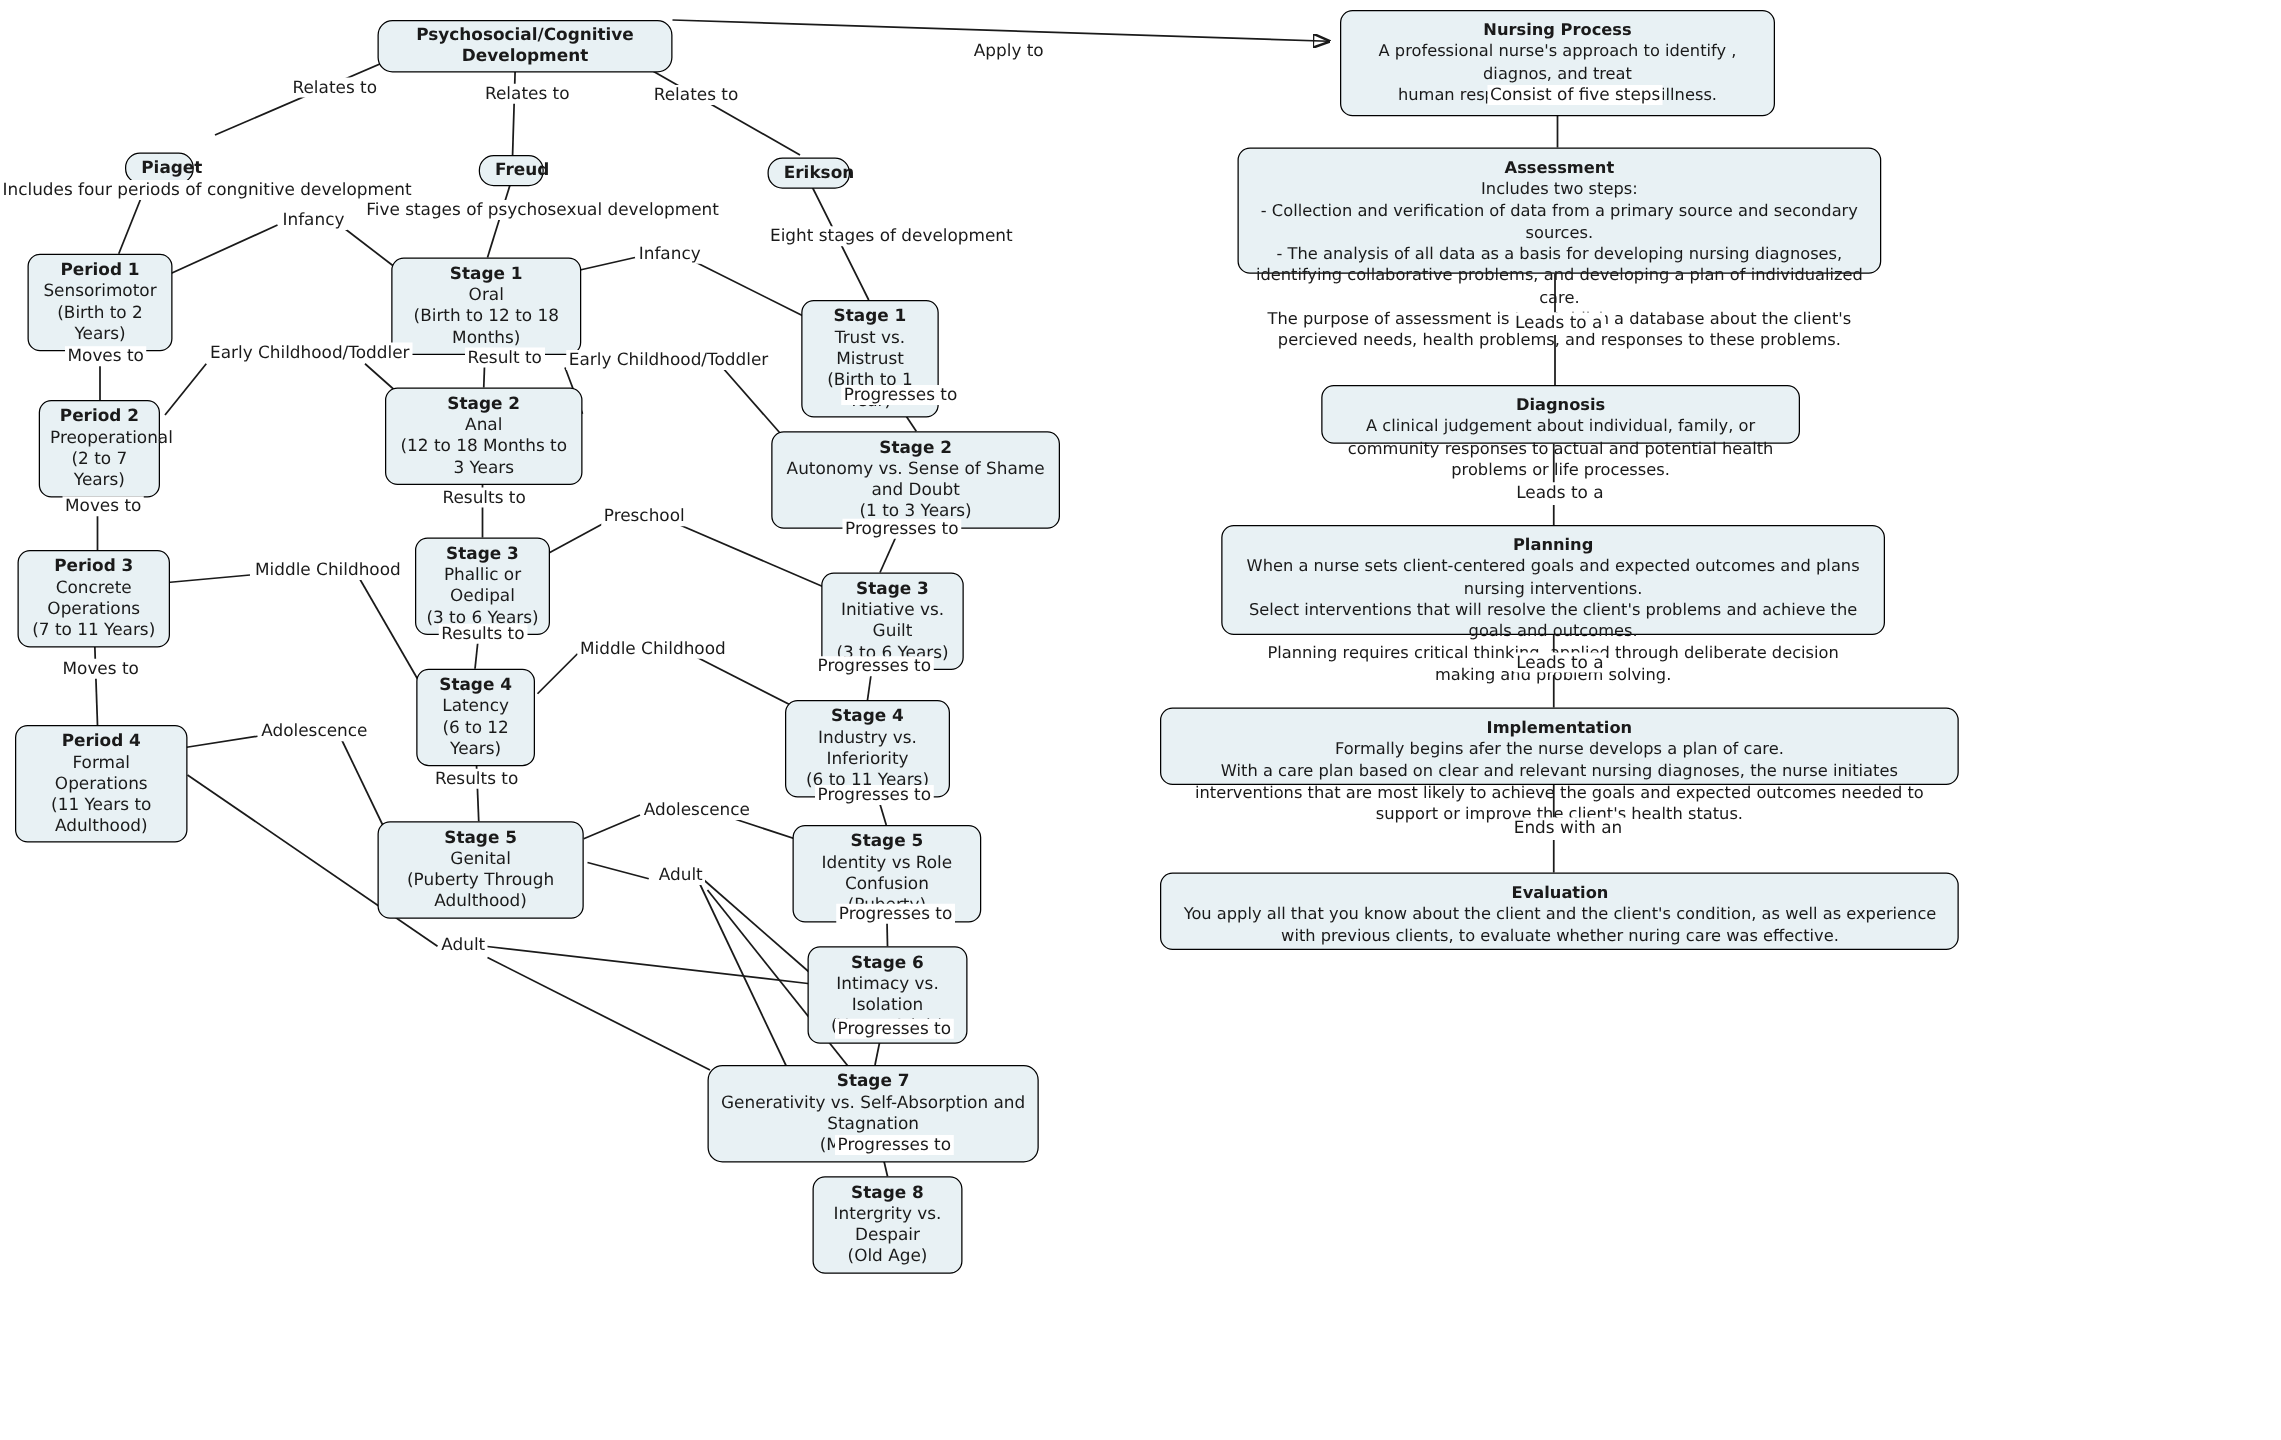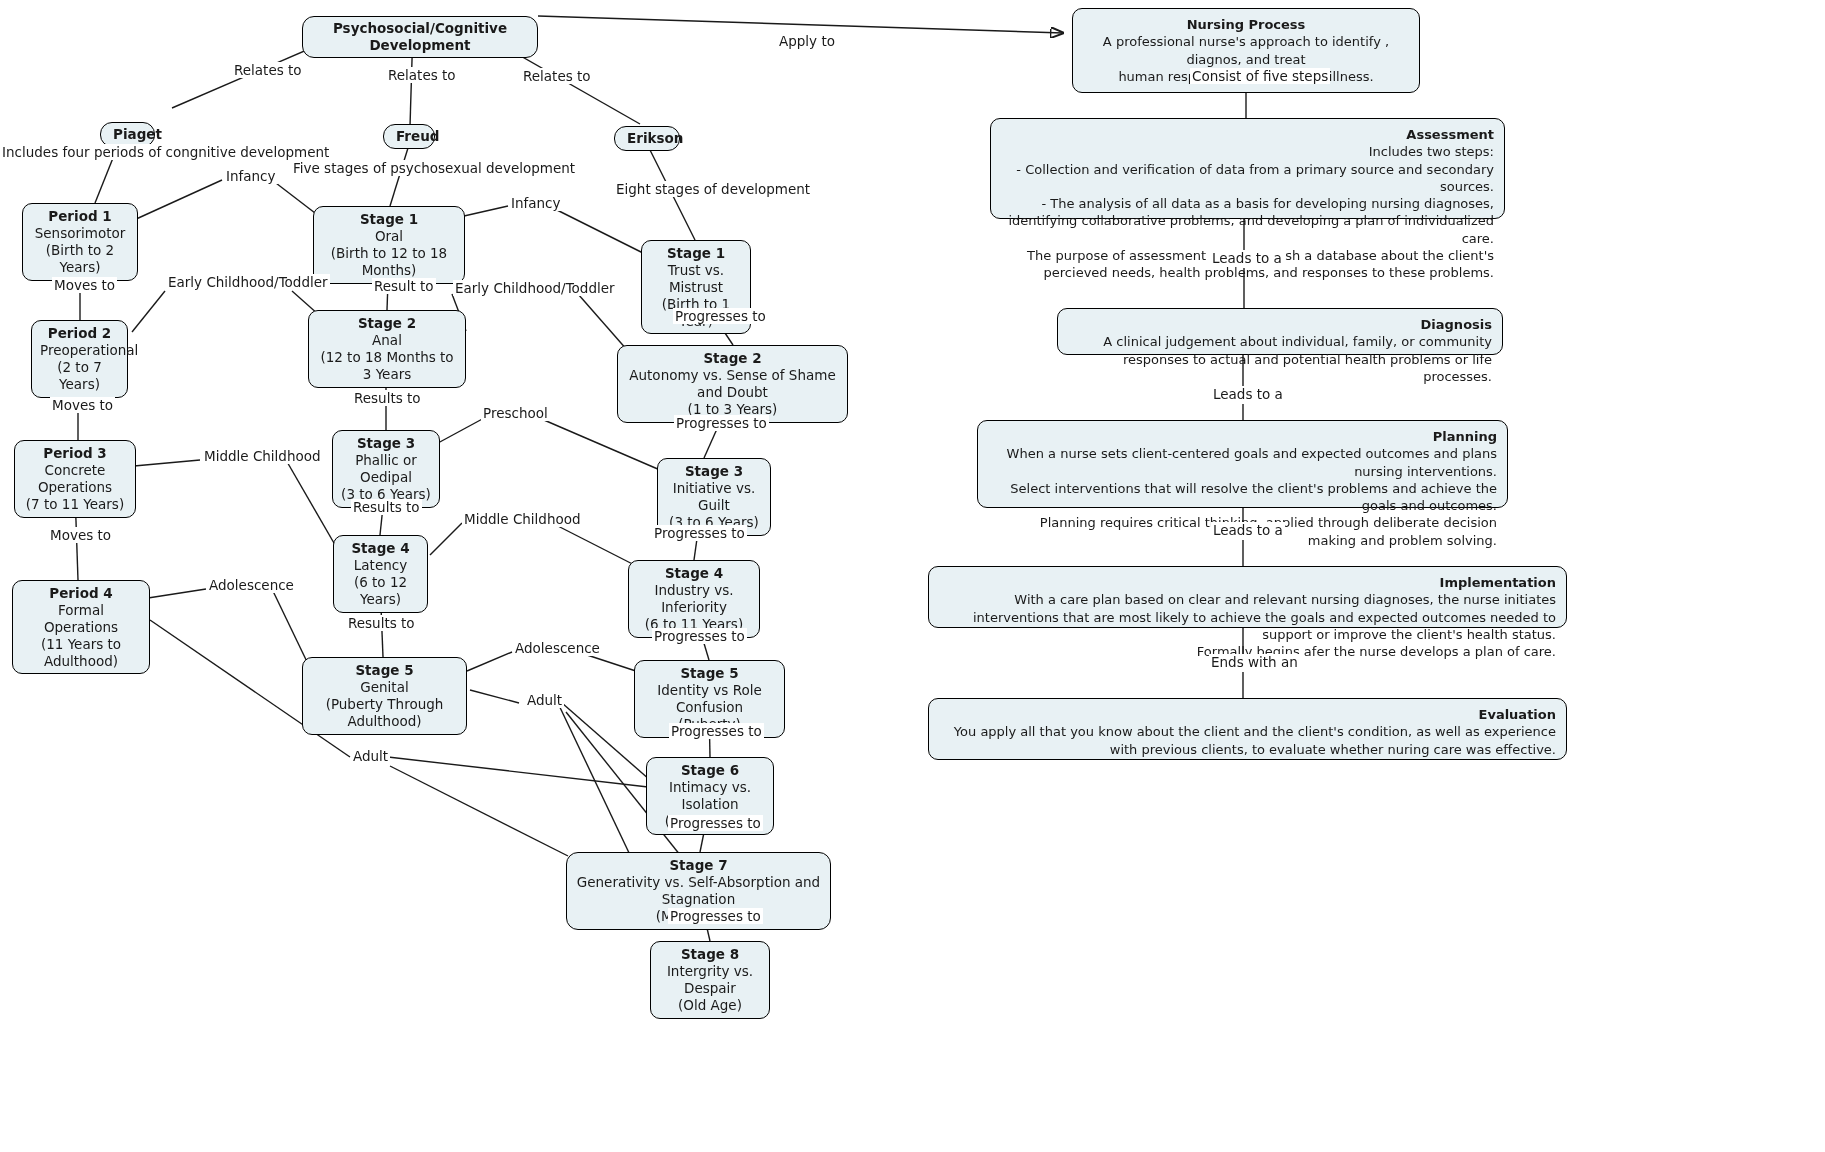--- a/index.html
+++ b/index.html
@@ -47,21 +47,21 @@
     padding:3px 12px;
     font-size:13.5px;
     font-weight:bold;
   }
   .panel{
     position:absolute;
     box-sizing:border-box;
     background:#e8f1f4;
     border:1.5px solid #000000;
     border-radius:10px;
-    text-align:right;
+    text-align:center;
     padding:7px 10px;
     font-size:13px;
     line-height:1.33;
     z-index:5;
   }
   .panel .ptitle{font-weight:bold;display:block;}
   .panel .pline{display:block;white-space:normal;}
   .panel.centered{text-align:center;}
   .lbl{
     position:absolute;
@@ -302,40 +302,40 @@
   <div class="panel" style="left:990px;top:118px;width:515px;height:101px;">
     <span class="ptitle">Assessment</span>
     <span class="pline">Includes two steps:</span>
     <span class="pline">- Collection and verification of data from a primary source and secondary sources.</span>
     <span class="pline">- The analysis of all data as a basis for developing nursing diagnoses, identifying collaborative problems, and developing a plan of individualized care.</span>
     <span class="pline">The purpose of assessment is to establish a database about the client's percieved needs, health problems, and responses to these problems.</span>
   </div>
 
   <div class="lbl" style="left:1210px;top:250px;">Leads to a</div>
 
-  <div class="panel" style="left:1057px;top:308px;width:446px;height:47px;">
+  <div class="panel" style="left:1057px;top:308px;width:383px;height:47px;">
     <span class="ptitle">Diagnosis</span>
     <span class="pline">A clinical judgement about individual, family, or community responses to actual and potential health problems or life processes.</span>
   </div>
 
   <div class="lbl" style="left:1211px;top:386px;">Leads to a</div>
 
   <div class="panel" style="left:977px;top:420px;width:531px;height:88px;">
     <span class="ptitle">Planning</span>
     <span class="pline">When a nurse sets client-centered goals and expected outcomes and plans nursing interventions.</span>
     <span class="pline">Select interventions that will resolve the client's problems and achieve the goals and outcomes.</span>
     <span class="pline">Planning requires critical thinking, applied through deliberate decision making and problem solving.</span>
   </div>
 
   <div class="lbl" style="left:1211px;top:522px;">Leads to a</div>
 
   <div class="panel" style="left:928px;top:566px;width:639px;height:62px;">
     <span class="ptitle">Implementation</span>
+    <span class="pline">Formally begins afer the nurse develops a plan of care.</span>
     <span class="pline">With a care plan based on clear and relevant nursing diagnoses, the nurse initiates interventions that are most likely to achieve the goals and expected outcomes needed to support or improve the client's health status.</span>
-    <span class="pline">Formally begins afer the nurse develops a plan of care.</span>
   </div>
 
   <div class="lbl" style="left:1209px;top:654px;">Ends with an</div>
 
   <div class="panel" style="left:928px;top:698px;width:639px;height:62px;padding-left:11px;">
     <span class="ptitle">Evaluation</span>
     <span class="pline">You apply all that you know about the client and the client's condition, as well as experience with previous clients, to evaluate whether nuring care was effective.</span>
   </div>
 
 </div>

